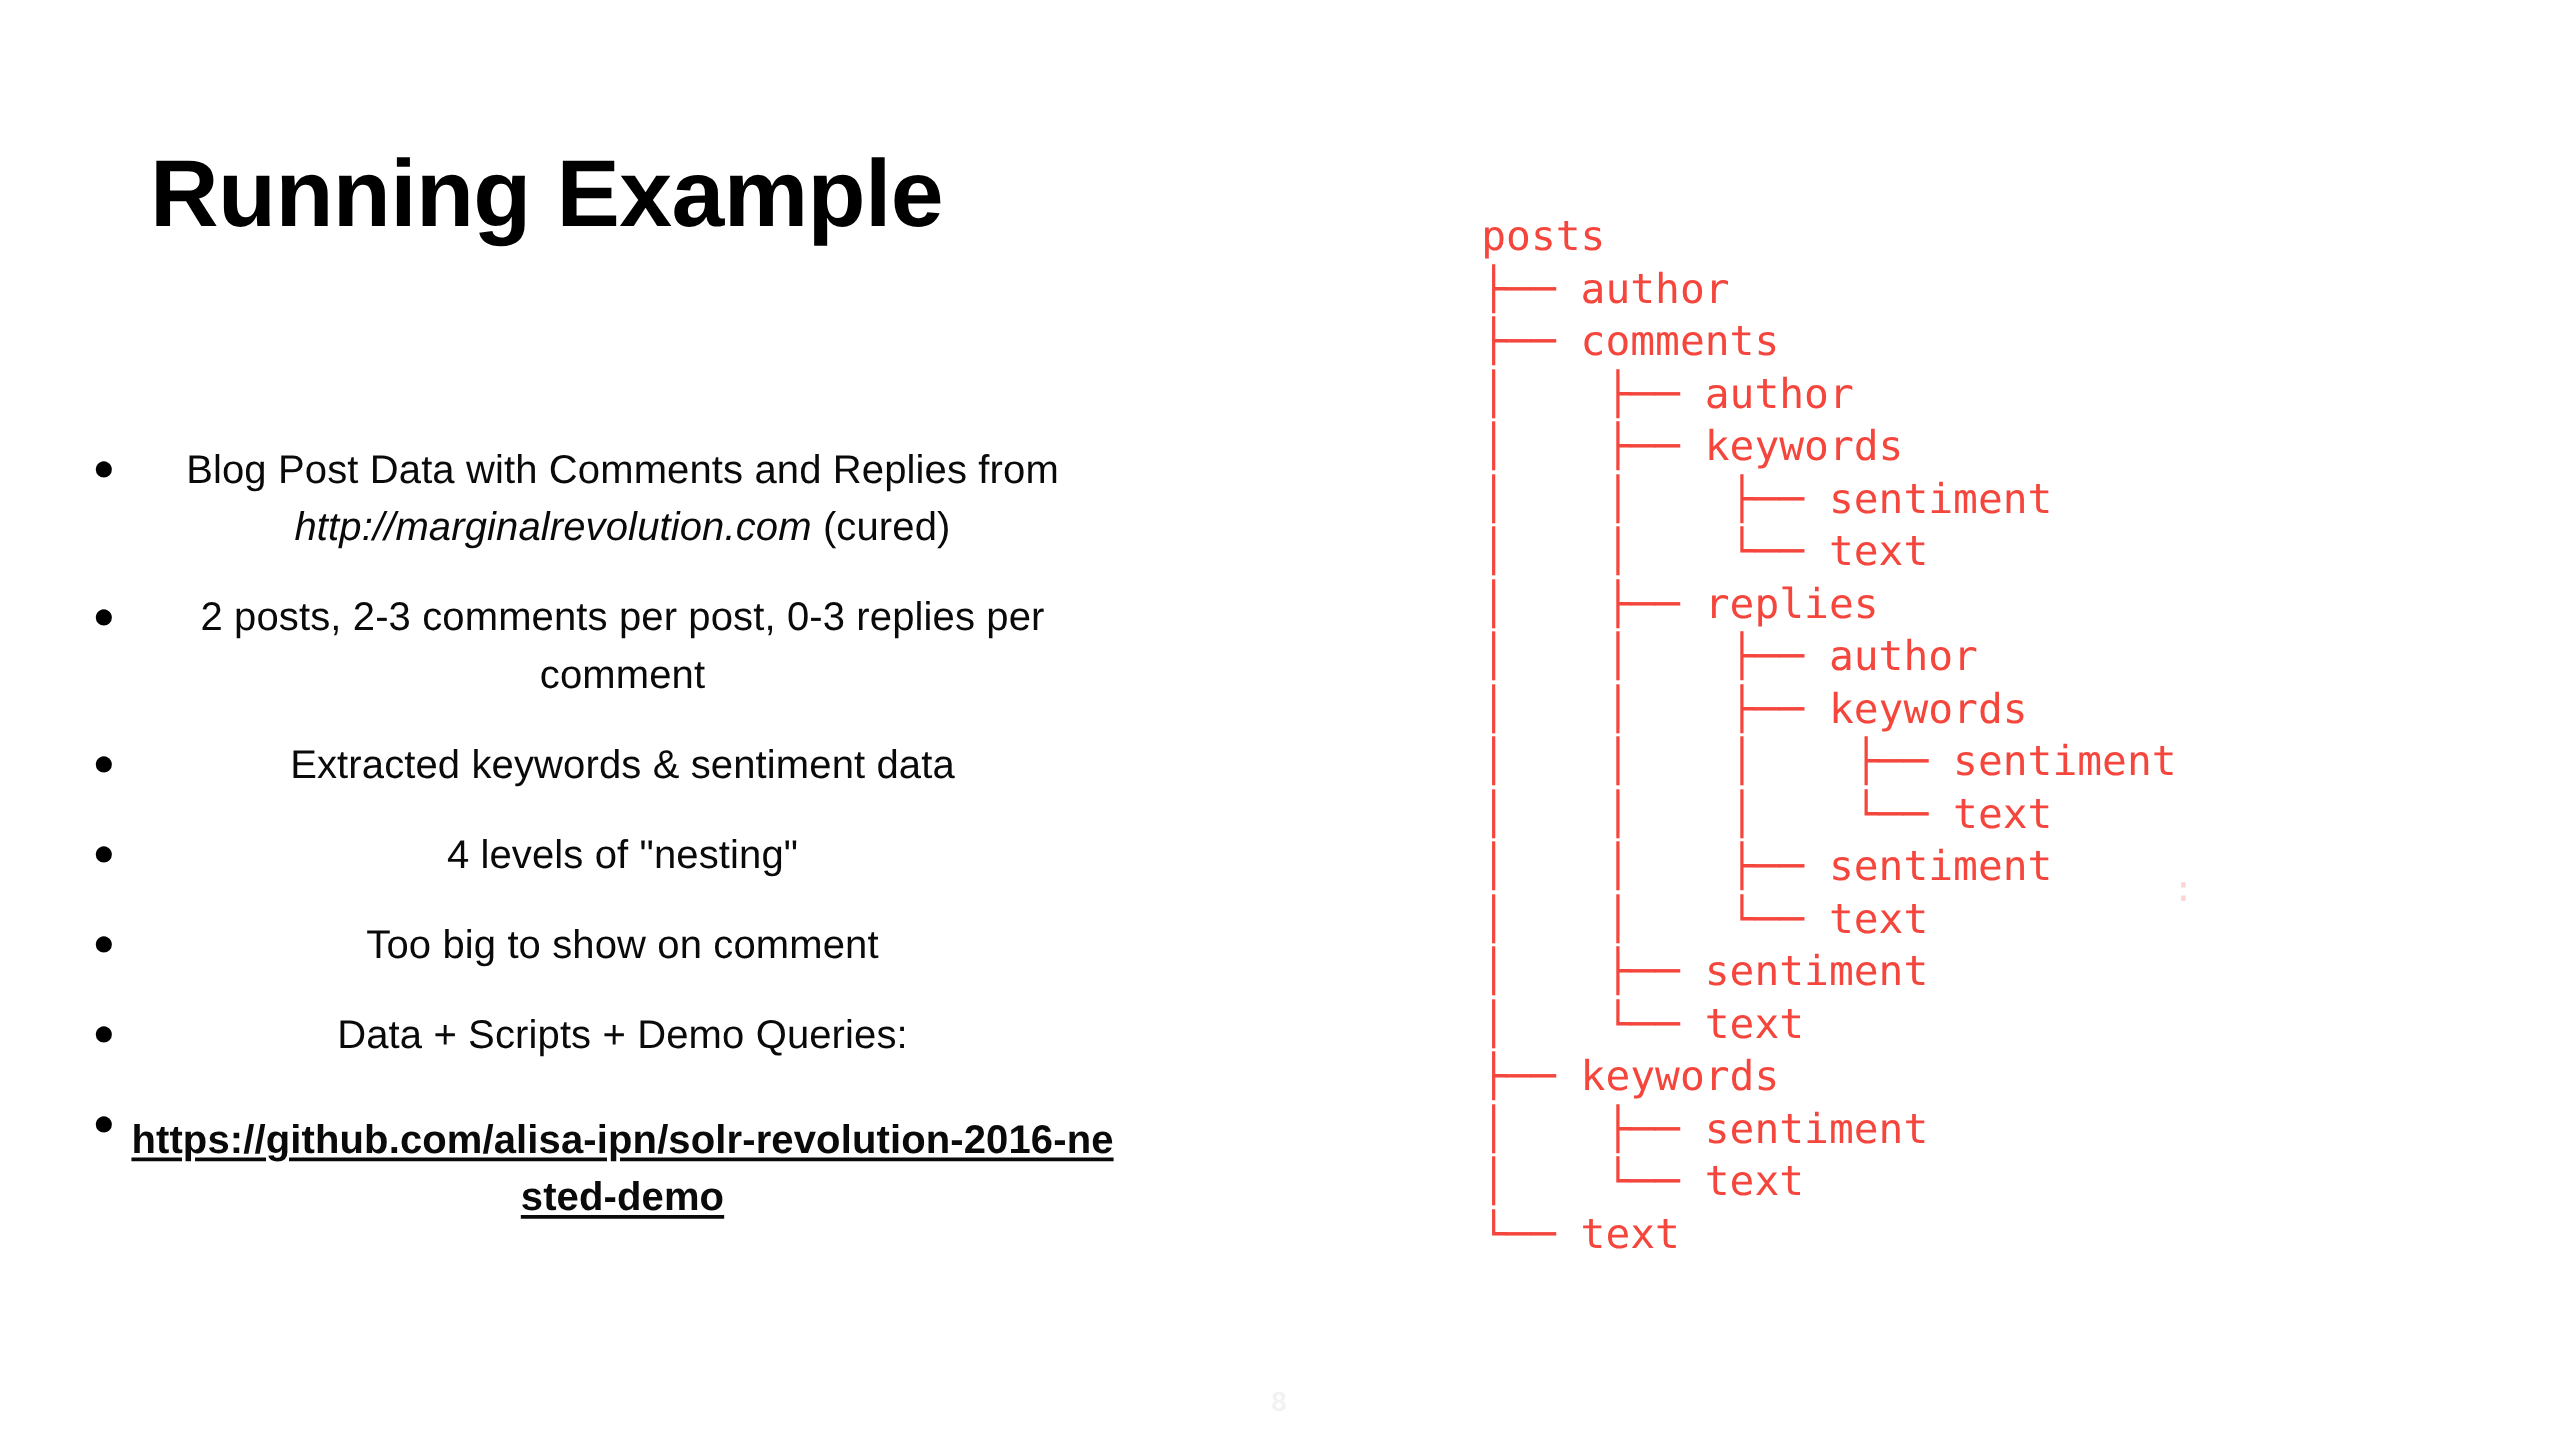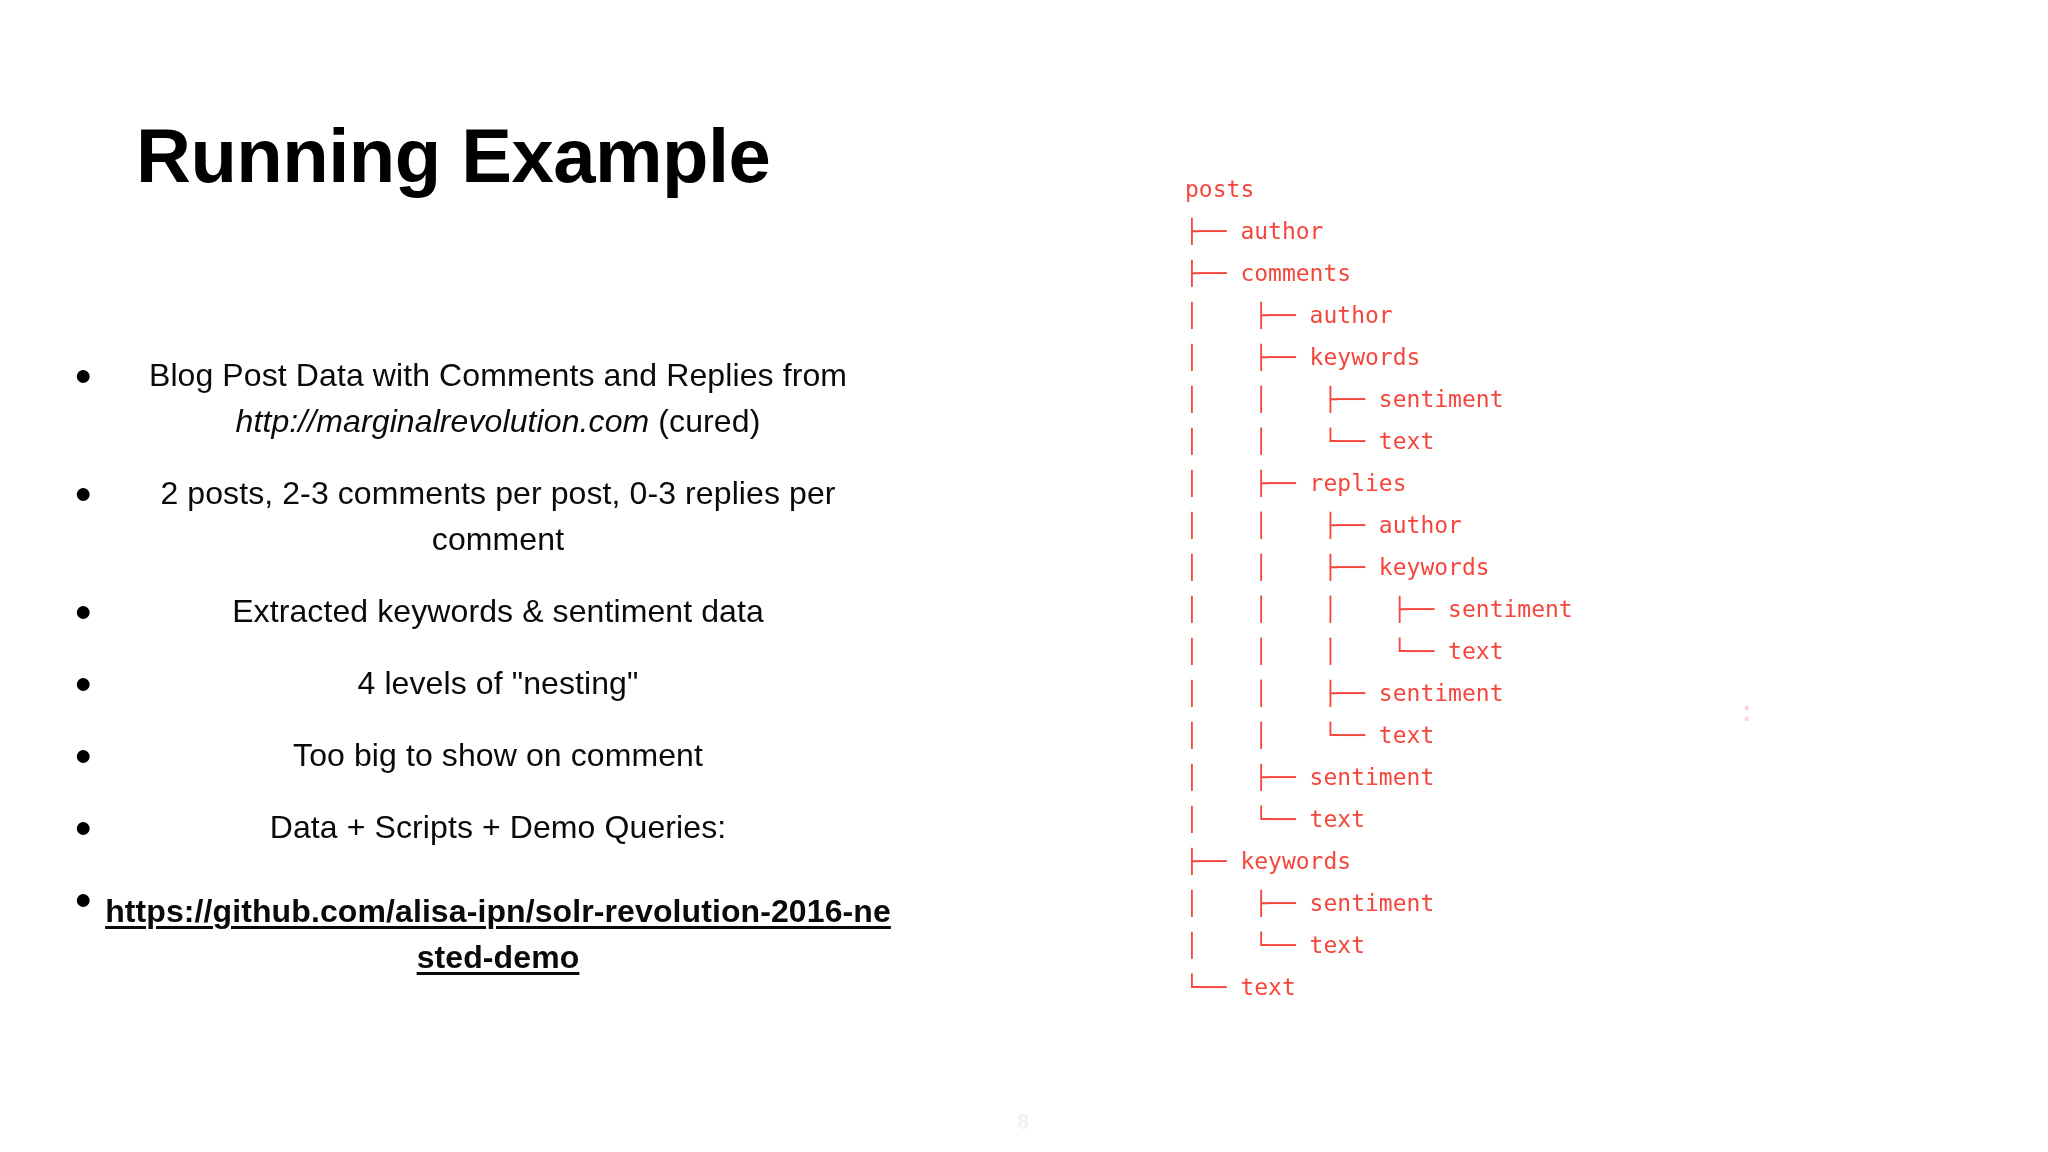--- a/index.html
+++ b/index.html
@@ -19,21 +19,21 @@
   
   #slide {
     position: absolute;
     inset: 0;
     background: #ffffff;
   }
 
   
   #slide-title {
     position: absolute;
-    left: 136px;
+    left: 120px;
     top: 116px;
     font-size: 76px;
     font-weight: 700;
     letter-spacing: -0.5px;
     color: #000000;
     line-height: 1.05;
     white-space: nowrap;
   }
 
   
@@ -76,21 +76,21 @@
     word-break: break-all;
     margin-top: 12px;
   }
 
   
   #tree {
     position: absolute;
     left: 1185px;
     top: 168px;
     font-family: "DejaVu Sans Mono", "Liberation Mono", monospace;
-    font-size: 23px;
+    font-size: 33px;
     line-height: 42px;
     color: #f4463c;
     white-space: pre;
     letter-spacing: 0px;
   }
   .tree-line {
     white-space: pre;
   }
 
   

